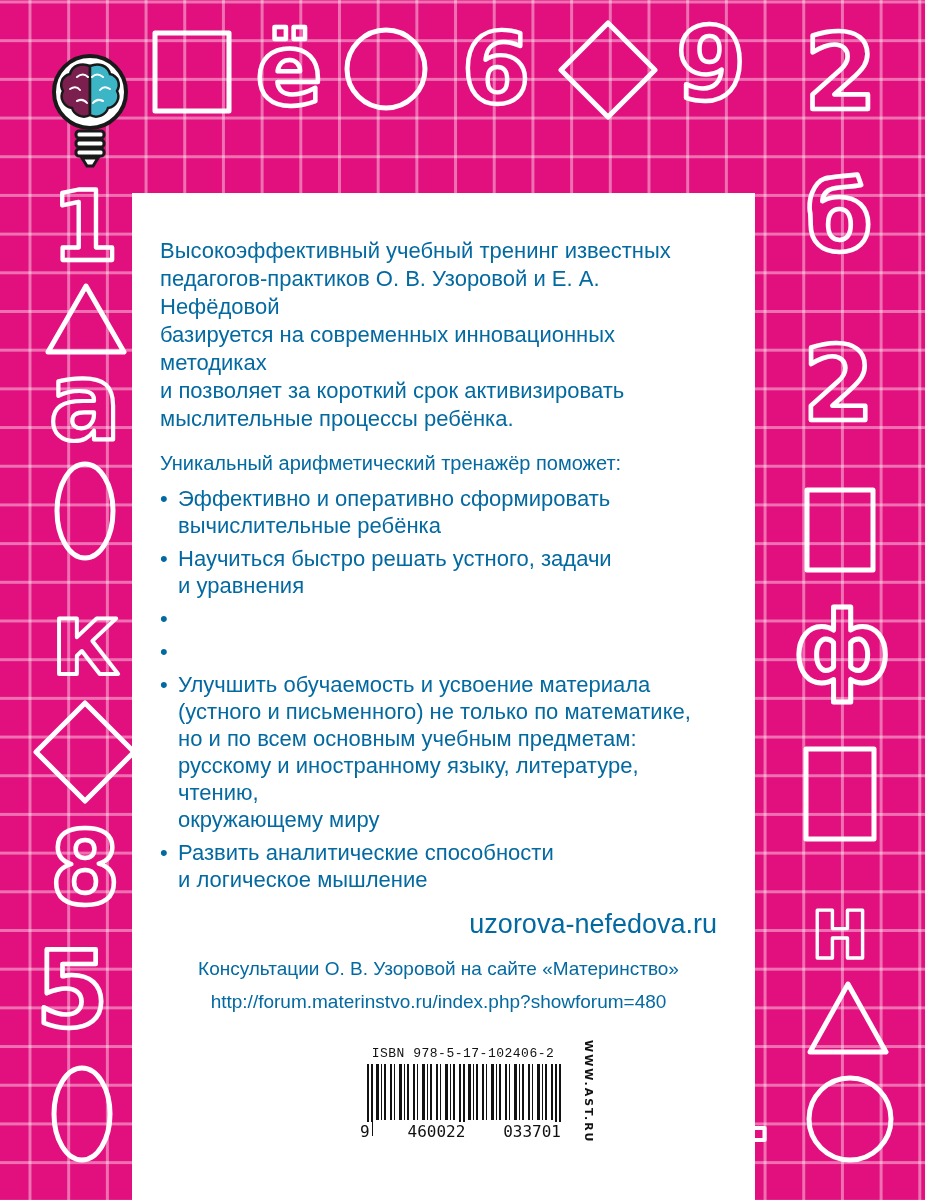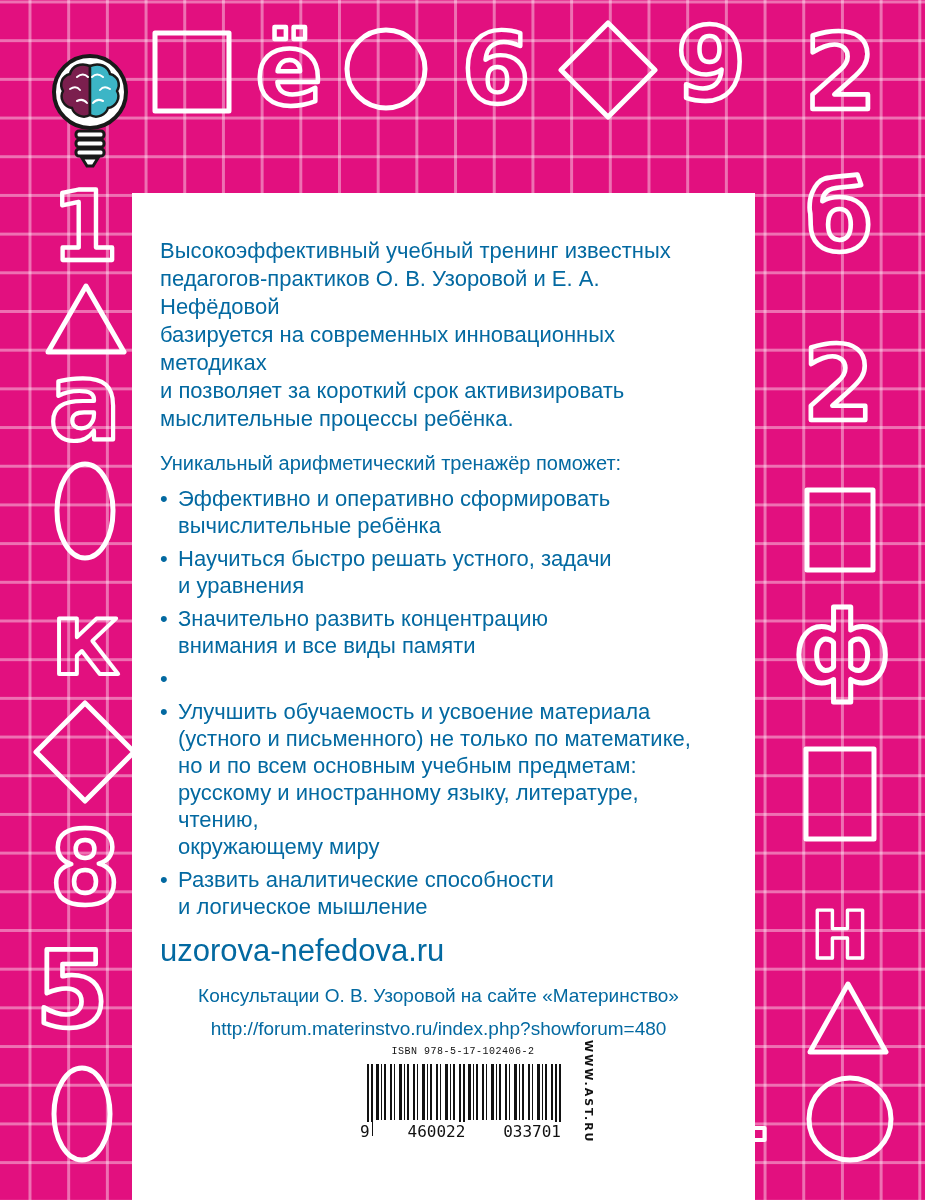--- a/index.html
+++ b/index.html
@@ -30,29 +30,29 @@
     position:absolute;left:132px;top:193px;width:623px;height:1041px;
     background:#ffffff;color:#0369a1;box-sizing:border-box;
     padding:44px 38px 0 28px;
   }
   .intro{margin:0;font-size:22px;line-height:28px;white-space:pre-line;}
   .subtitle{margin:17px 0 0 0;font-size:20px;line-height:27px;}
   .bullets{list-style:none;margin:8px 0 0 0;padding:0;}
   .bullets li{display:flex;margin:0 0 6px 0;font-size:22px;line-height:27px;}
   .bullets .dot{width:18px;flex:0 0 18px;}
   .bullets .btext{white-space:pre-line;}
-  .website{margin-top:16px;text-align:left;font-size:31px;line-height:30px;}
+  .website{margin-top:16px;text-align:right;font-size:27px;line-height:30px;}
   .consult{margin-top:13px;text-align:center;font-size:19px;line-height:33px;}
   .barcode-box{
     position:absolute;left:355px;top:1040px;width:242px;height:117px;
     background:#ffffff;color:#111;
   }
   .isbn{
     position:absolute;left:8px;top:6px;width:200px;text-align:center;
-    font-family:"Liberation Mono", monospace;font-size:10px;letter-spacing:0.5px;white-space:nowrap;
+    font-family:"Liberation Mono", monospace;font-size:13px;letter-spacing:0.5px;white-space:nowrap;
   }
   .bars{
     position:absolute;left:12px;top:24px;width:194px;height:56px;
     background:repeating-linear-gradient(90deg,
       #121212 0 2px, #fff 2px 4px, #121212 4px 5px, #fff 5px 9px,
       #121212 9px 12px, #fff 12px 14px, #121212 14px 15px, #fff 15px 17px,
       #121212 17px 19px, #fff 19px 23px);
   }
   .guard{position:absolute;top:24px;width:2px;height:72px;background:#121212;}
   .digits{
@@ -195,22 +195,20 @@
           <span class="btext">Эффективно и оперативно сформировать
 вычислительные ребёнка</span>
         </li>
       <li>
           <span class="dot">•</span>
           <span class="btext">Научиться быстро решать устного, задачи
 и уравнения</span>
         </li>
       <li>
           <span class="dot">•</span>
-          <span class="btext">Значительно развить концентрацию
-внимания и все виды памяти</span>
         </li>
       <li>
           <span class="dot">•</span>
         </li>
       <li>
           <span class="dot">•</span>
           <span class="btext">Улучшить обучаемость и усвоение материала
 (устного и письменного) не только по математике,
 но и по всем основным учебным предметам:
 русскому и иностранному языку, литературе, чтению,

